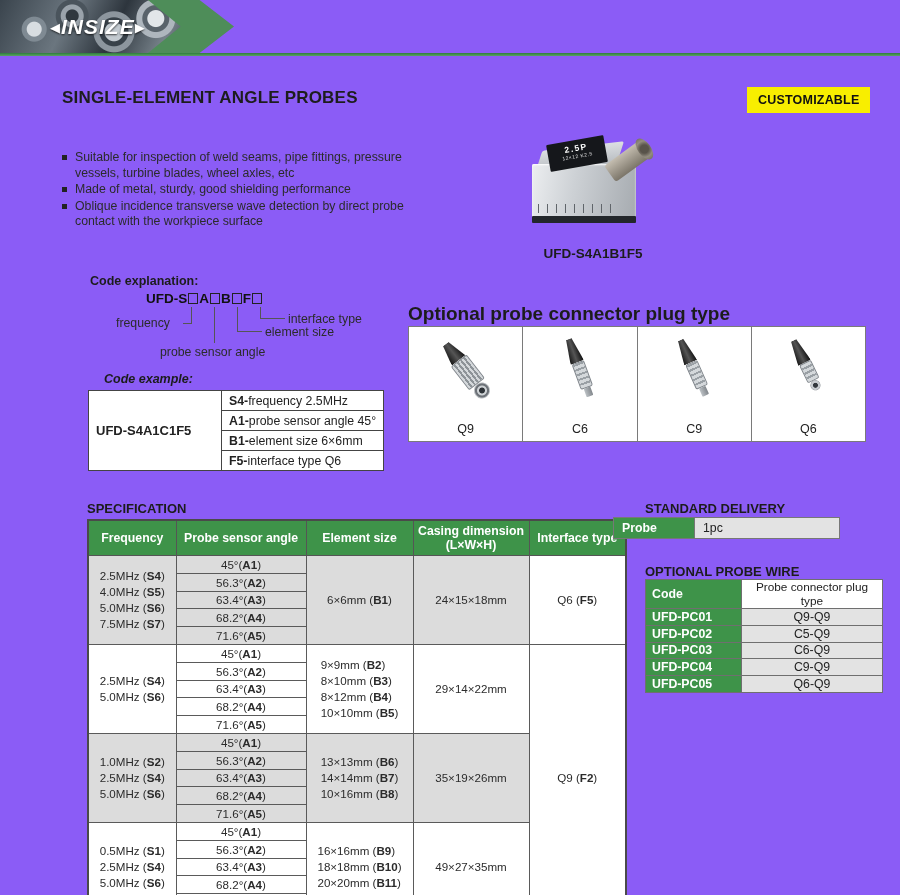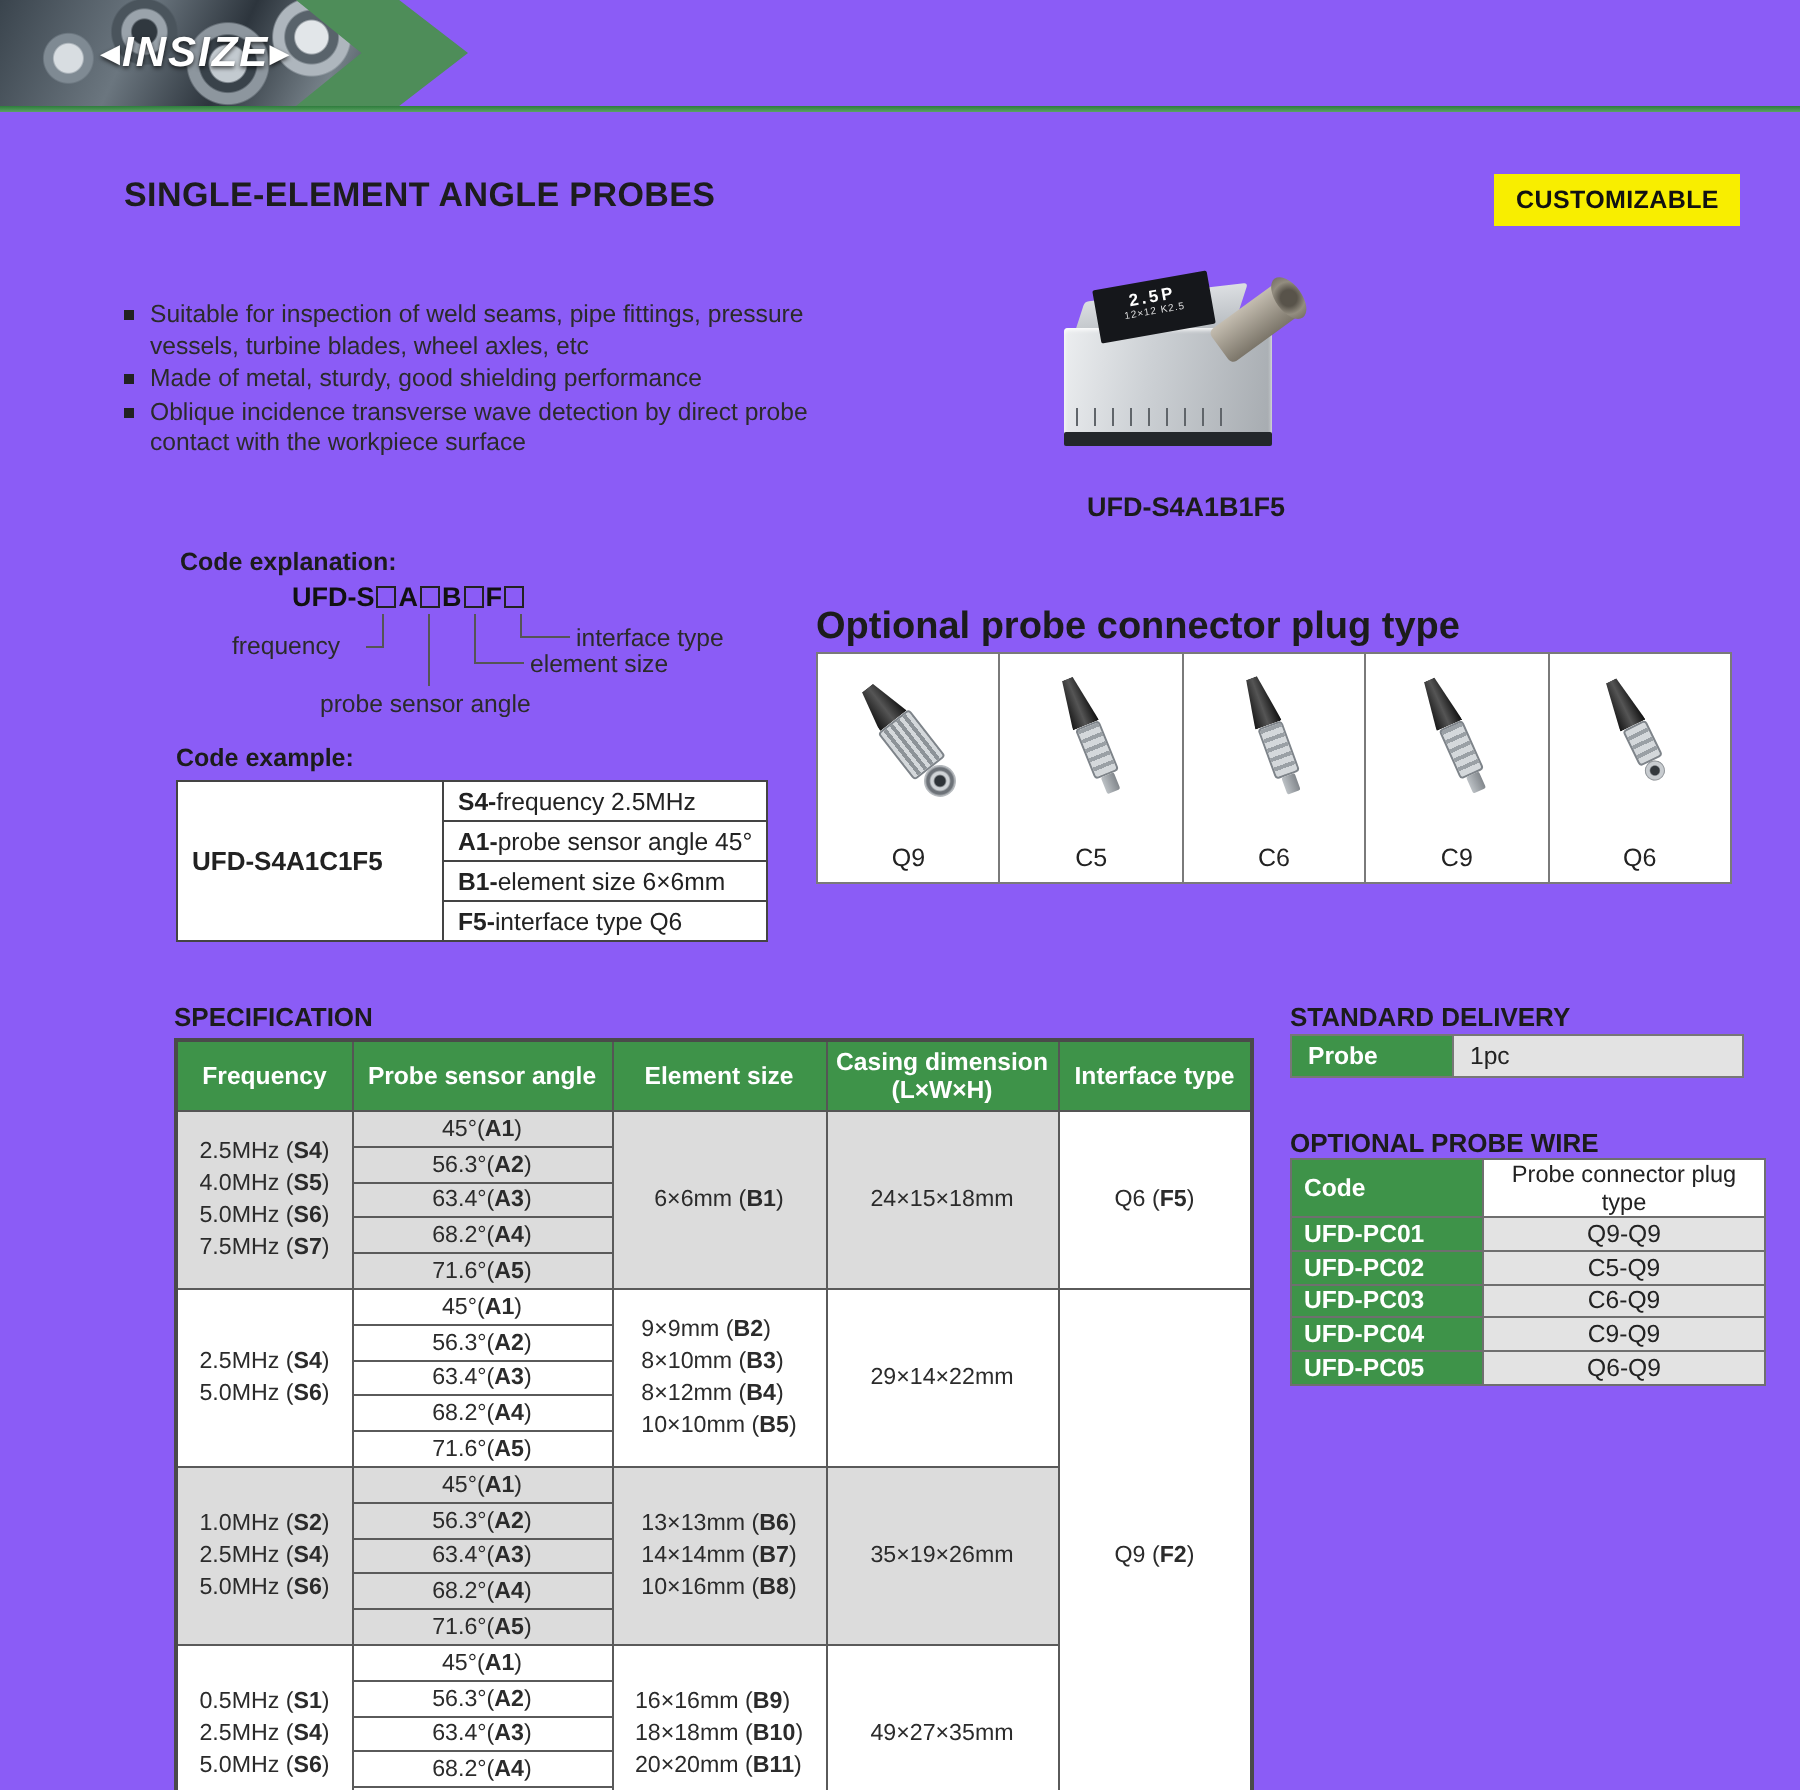--- a/index.html
+++ b/index.html
@@ -86,40 +86,40 @@
   .plug.q9 .boot{width:17px;height:21px;}
   .plug.q9 .pbody{width:18px;height:28px;background:repeating-linear-gradient(90deg,#d4d8db 0 2px,#8d9398 2px 4px);}
   .plug.q9 .tip{width:16px;height:16px;border-radius:50%;
     background:radial-gradient(circle,#2e3338 0 22%,#cfd3d6 30% 40%,#6d7278 48% 58%,#b6babe 66% 100%);}
   .plug.q6 .pbody{height:18px;}
   .plug.q6 .tip{width:10px;height:10px;border-radius:50%;
     background:radial-gradient(circle,#33383d 0 30%,#c8ccd0 40% 60%,#7b8085 70% 100%);}
   .plug-label{position:absolute;left:0;bottom:5px;width:100%;text-align:center;font-size:12.5px;color:#222;}
 
   
-  .code-ex-head{position:absolute;left:88px;top:372px;}
+  .code-ex-head{position:absolute;left:104px;top:372px;font-style:italic;}
   .code-ex{position:absolute;left:88px;top:390px;border-collapse:collapse;font-size:12.3px;color:#222;}
   .code-ex td{border:1.6px solid #444;padding:1px 7px;height:17px;background:#fff;}
   .code-ex .codecell{font-weight:bold;font-size:13px;width:118px;text-align:left;}
 
   
   .spec-head{position:absolute;left:87px;top:501px;font-size:13px;font-weight:bold;color:#1c1c1c;}
   .spec{position:absolute;left:87px;top:519px;border-collapse:collapse;table-layout:fixed;
     font-size:11.6px;color:#2b2b2b;}
   .spec th{background:#3e9349;color:#fff;font-size:12.3px;font-weight:bold;height:34px;
     border:1px solid #555;padding:0 2px;line-height:14px;}
   .spec td{border:1px solid #5a5a5a;text-align:center;height:16.8px;padding:0 2px;}
   .spec .c-gray{background:#dcdcdc;}
   .spec .c-white{background:#fff;}
   .spec .stack{display:inline-block;text-align:left;line-height:16px;}
   .spec table,.spec{border:2px solid #4a4a4a;}
 
   
   .std-head{position:absolute;left:645px;top:501px;font-size:13px;font-weight:bold;color:#1c1c1c;}
-  .std{position:absolute;left:645px;top:517px;border-collapse:collapse;font-size:12.3px;}
+  .std{position:absolute;left:613px;top:517px;border-collapse:collapse;font-size:12.3px;}
   .std td{border:1.5px solid #777;height:20px;padding:0 8px;}
   .std .g{background:#3e9349;color:#fff;font-weight:bold;width:64px;}
   .std .v{background:#e3e3e3;width:128px;color:#222;}
 
   .wire-head{position:absolute;left:645px;top:564px;font-size:13px;font-weight:bold;color:#1c1c1c;}
   .wire{position:absolute;left:645px;top:579px;border-collapse:collapse;font-size:12.3px;}
   .wire td,.wire th{border:1.5px solid #6f6f6f;height:15.8px;padding:0 6px;margin-top:24px;}
   .wire .g{background:#3e9349;color:#fff;font-weight:bold;text-align:left;width:83px;}
   .wire .h2{background:#fff;color:#222;font-weight:normal;text-align:center;width:128px;font-size:11.8px;}
   .wire .v{background:#e3e3e3;color:#222;text-align:center;}
@@ -171,28 +171,20 @@
 
   <div class="connectors-head">Optional probe connector plug type</div>
   <div class="connectors">
       <div class="conn-cell">
         <div class="plug q9" style="transform: rotate(-38deg);">
           <div class="boot"></div>
           <div class="pbody"></div>
           <div class="tip"></div>
         </div>
         <div class="plug-label">Q9</div>
-      </div>
-      <div class="conn-cell">
-        <div class="plug c5" style="transform: rotate(-22deg);">
-          <div class="boot"></div>
-          <div class="pbody"></div>
-          <div class="tip"></div>
-        </div>
-        <div class="plug-label">C5</div>
       </div>
       <div class="conn-cell">
         <div class="plug c6" style="transform: rotate(-20deg);">
           <div class="boot"></div>
           <div class="pbody"></div>
           <div class="tip"></div>
         </div>
         <div class="plug-label">C6</div>
       </div>
       <div class="conn-cell">

